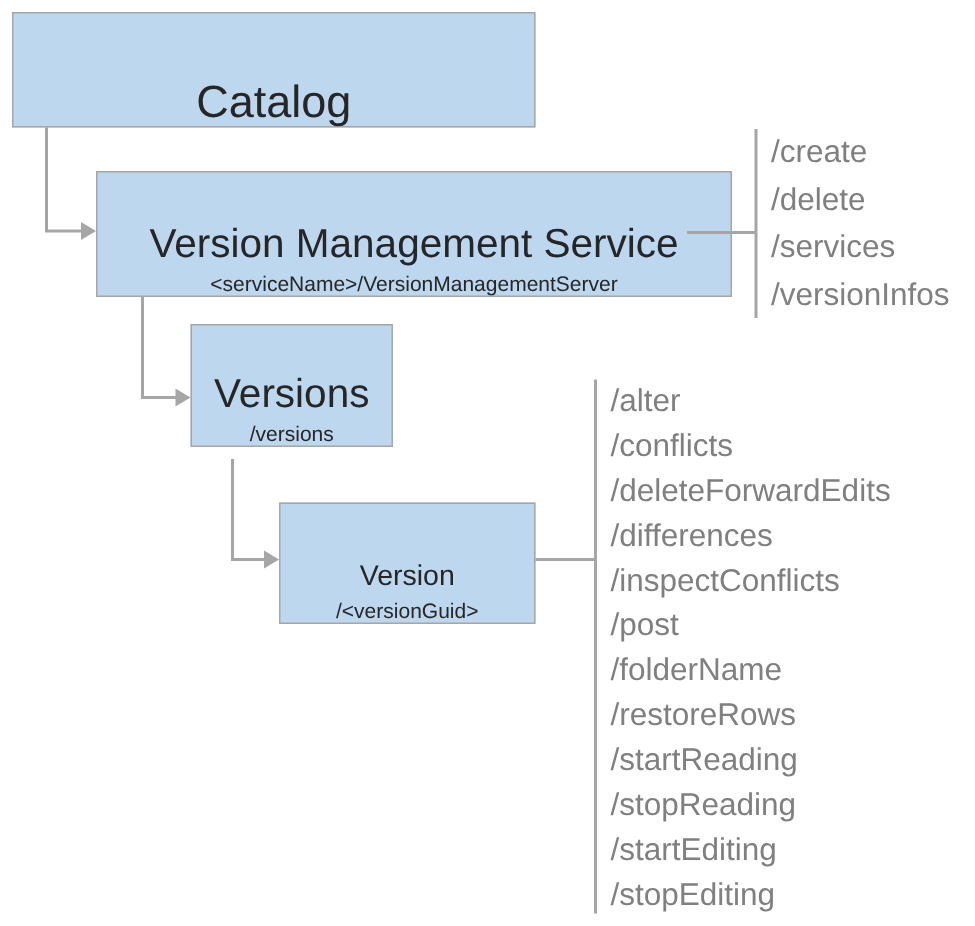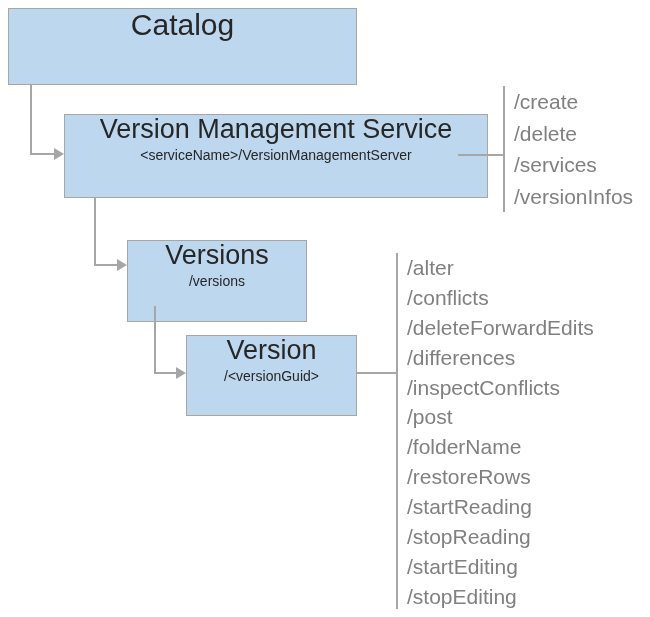--- a/index.html
+++ b/index.html
@@ -16,46 +16,46 @@
     overflow: hidden;
   }
   .node {
     position: absolute;
     background: var(--node-fill, #bdd7ee);
     border: 1px solid var(--node-border, #a6a6a6);
     box-sizing: border-box;
     display: flex;
     flex-direction: column;
     align-items: center;
-    justify-content: flex-start;
+    justify-content: flex-end;
     gap: 5px;
     text-align: center;
   }
   .node-title {
     color: var(--title-text, #262626);
     line-height: 1.05;
     white-space: nowrap;
   }
   .node-subtitle {
     color: var(--subtitle-text, #262626);
     line-height: 1.1;
     white-space: nowrap;
   }
   #node-catalog  { left: 8px;   top: 8px;   width: 349px; height: 77px; }
   #node-vms      { left: 64px;  top: 114px; width: 424px; height: 84px; }
-  #node-versions { left: 127px; top: 240px; width: 180px; height: 82px; }
+  #node-versions { left: 127px; top: 216px; width: 135px; height: 82px; }
   #node-version  { left: 186px; top: 335px; width: 171px; height: 81px; }
 
   #node-catalog .node-title   { font-size: 30px; }
   #node-catalog .node-subtitle{ font-size: 15px; }
   #node-vms .node-title       { font-size: 27px; }
   #node-vms .node-subtitle    { font-size: 14px; }
   #node-versions .node-title  { font-size: 27px; }
   #node-versions .node-subtitle{ font-size: 14px; }
-  #node-version .node-title   { font-size: 27px; }
+  #node-version .node-title   { font-size: 19px; }
   #node-version .node-subtitle{ font-size: 14px; }
 
   .line {
     position: absolute;
     background: var(--connector, #a6a6a6);
   }
   .arrow-right {
     position: absolute;
     width: 0;
     height: 0;

